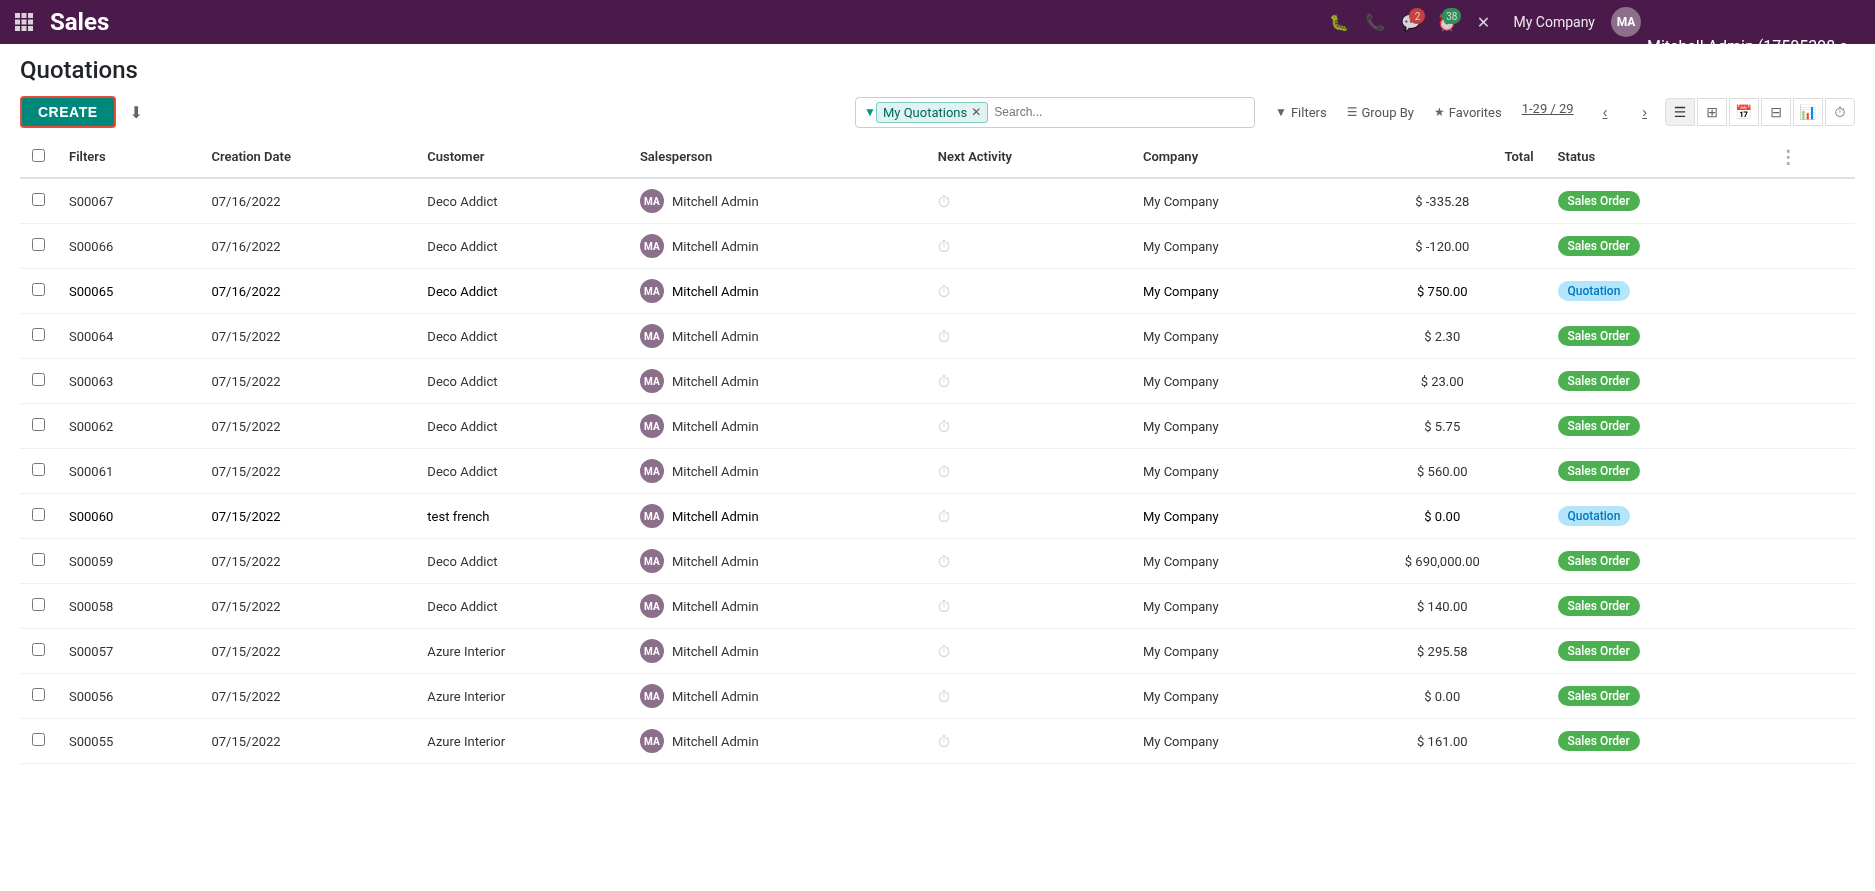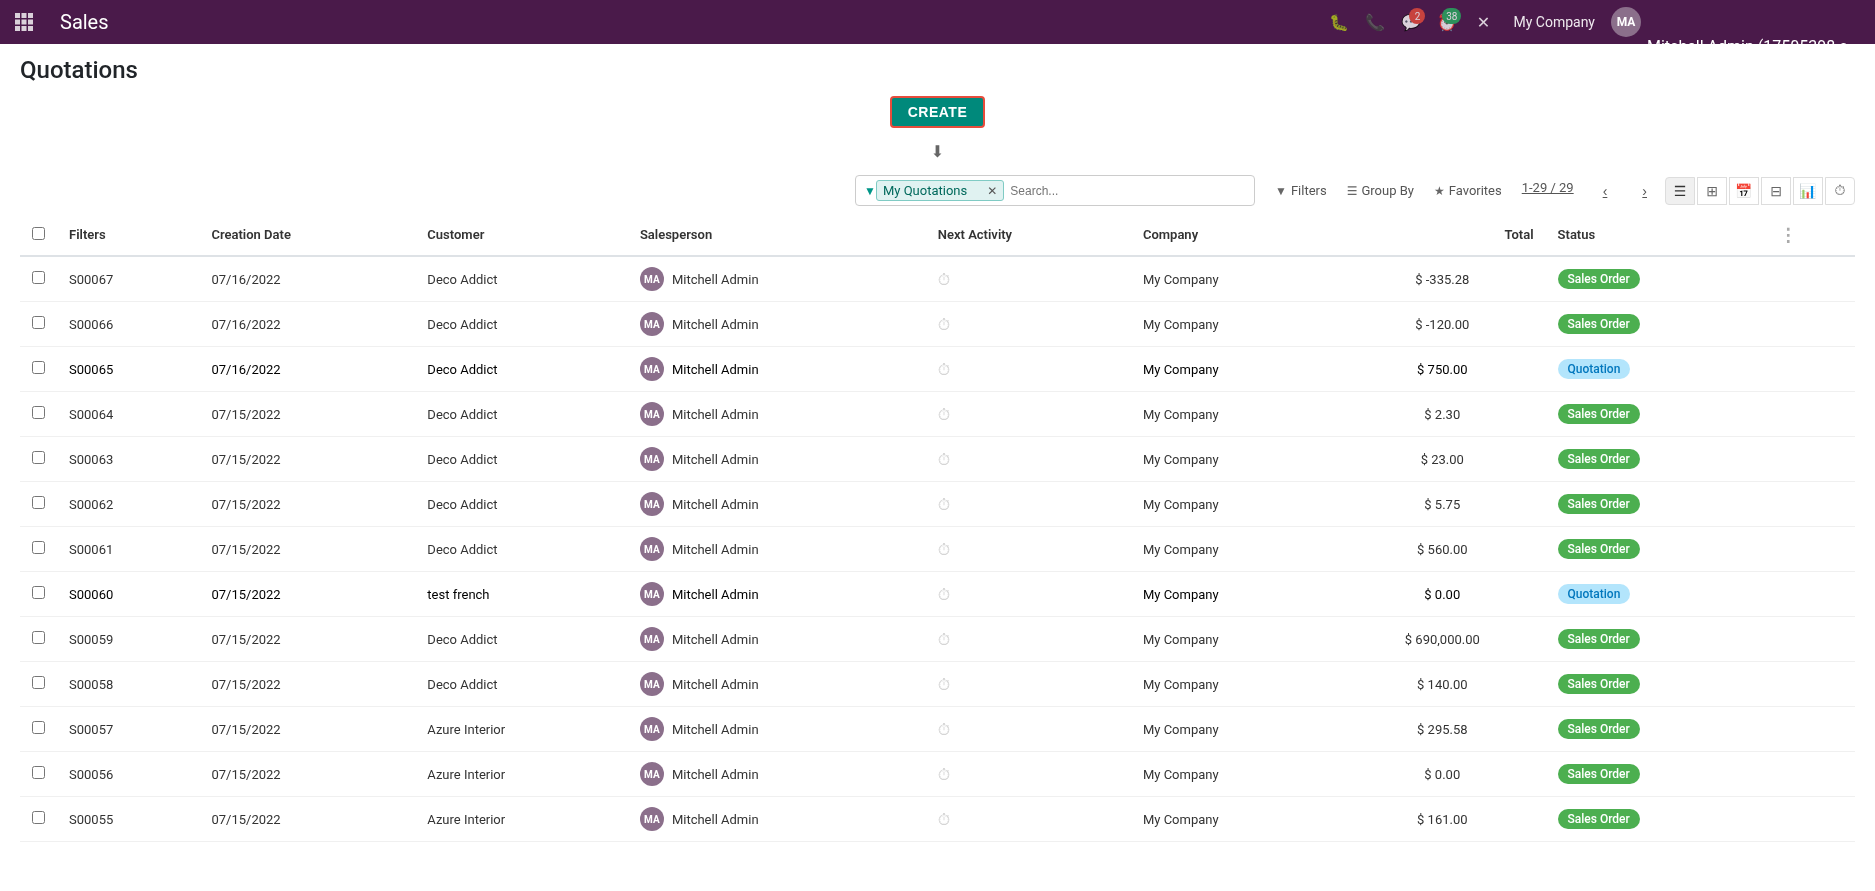--- a/index.html
+++ b/index.html
@@ -10,38 +10,38 @@
       background: #4a1a4a;
       color: #fff;
       display: flex;
       align-items: center;
       height: 44px;
       padding: 0 8px;
       gap: 4px;
     }
     .topnav-grid { display: grid; place-items: center; width: 32px; height: 32px; cursor: pointer; }
     .topnav-grid svg { fill: #fff; opacity: 0.8; }
-    .topnav-brand { font-size: 20px; font-weight: 400; color: #fff; margin-right: 8px; padding: 0 6px; margin-left: 10px; }
+    .topnav-brand { font-size: 24px; font-weight: 700; color: #fff; margin-right: 8px; padding: 0 6px; }
     .topnav-menu { display: flex; align-items: center; gap: 2px; flex: 1; }
     .topnav-menu-item { padding: 4px 12px; border-radius: 4px; cursor: pointer; font-size: 14px; color: #fff; opacity: 0.9; white-space: nowrap; }
     .topnav-add { width: 28px; height: 28px; display: flex; align-items: center; justify-content: center; cursor: pointer; font-size: 18px; color: #fff; opacity: 0.8; }
     .topnav-right { display: flex; align-items: center; gap: 8px; margin-left: auto; }
     .topnav-icon { width: 28px; height: 28px; display: flex; align-items: center; justify-content: center; cursor: pointer; color: #fff; opacity: 0.8; font-size: 16px; position: relative; }
     .badge { position: absolute; top: 0; right: 0; background: #e74c3c; color: #fff; border-radius: 10px; font-size: 10px; padding: 0 4px; min-width: 16px; height: 16px; display: flex; align-items: center; justify-content: center; }
     .badge-green { background: #27ae60; }
     .topnav-company { color: #fff; font-size: 14px; opacity: 0.9; padding: 0 8px; }
     .topnav-user { display: flex; align-items: center; gap: 6px; color: #fff; font-size: 13px; }
     .topnav-avatar { width: 30px; height: 30px; border-radius: 50%; background: #8B6F8B; display: flex; align-items: center; justify-content: center; color: #fff; font-size: 12px; font-weight: bold; }
 
     
     .page-header { padding: 12px 20px 8px; display: flex; align-items: center; gap: 12px; }
     .page-title { font-size: 24px; font-weight: 500; color: #212529; }
 
     
-    .toolbar { padding: 4px 20px 8px; display: flex; align-items: center; gap: 8px; flex-direction: column; }
+    .toolbar { padding: 4px 20px 8px; display: flex; align-items: center; gap: 8px; }
     .btn-create {
       background: #00897b;
       color: #fff;
       border: 2px solid #e74c3c;
       padding: 6px 16px;
       border-radius: 4px;
       font-size: 14px;
       font-weight: 600;
       cursor: pointer;
       letter-spacing: 0.5px;
@@ -61,21 +61,21 @@
     }
     .search-filter-tag {
       display: flex;
       align-items: center;
       background: #e0f2f1;
       border: 1px solid #80cbc4;
       border-radius: 3px;
       padding: 2px 6px;
       font-size: 13px;
       color: #00695c;
-      gap: 20px;
+      gap: 4px;
       white-space: nowrap;
     }
     .search-filter-icon { color: #009688; font-size: 12px; }
     .search-filter-close { cursor: pointer; color: #555; font-size: 12px; }
     .search-input { border: none; outline: none; font-size: 12px; color: #999; flex: 1; min-width: 80px; padding-left: 6px; }
 
     
     .filter-toolbar { display: flex; align-items: center; gap: 4px; }
     .filter-btn { display: flex; align-items: center; gap: 4px; cursor: pointer; color: #555; font-size: 13px; padding: 4px 8px; border-radius: 3px; }
     .filter-icon { color: #666; font-size: 12px; }

